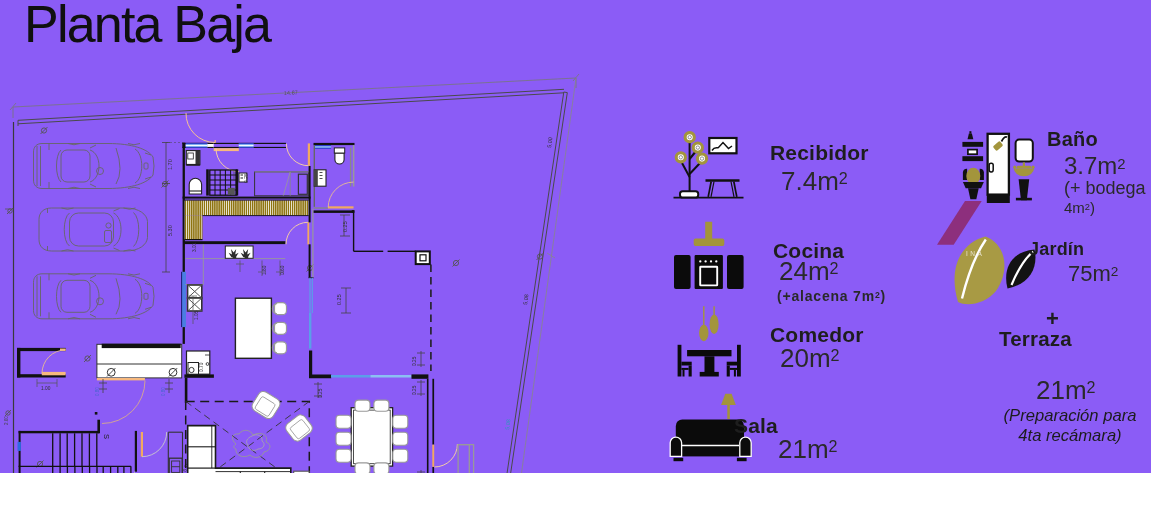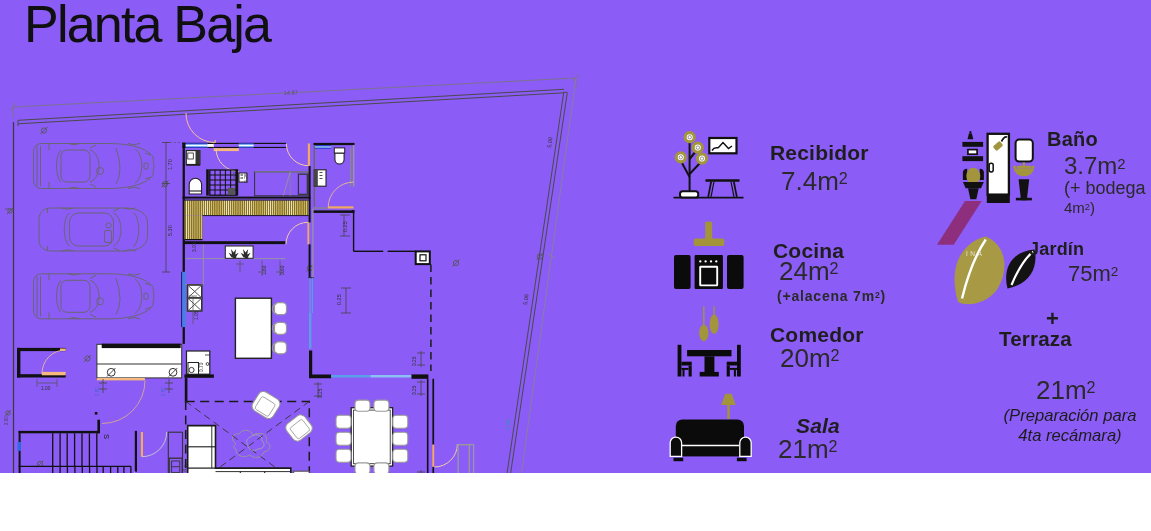--- a/index.html
+++ b/index.html
@@ -779,21 +779,21 @@
   <div class="lbl" style="left:770px;top:141px;">Recibidor</div>
   <div class="val" style="left:781px;top:166px;">7.4m<sup>2</sup></div>
 
   <div class="lbl" style="left:773px;top:239px;">Cocina</div>
   <div class="val" style="left:779px;top:256px;">24m<sup>2</sup></div>
   <div class="sm" style="left:777px;top:288px;font-size:14px;letter-spacing:0.8px;font-weight:bold;">(+alacena 7m<sup>2</sup>)</div>
 
   <div class="lbl" style="left:770px;top:323px;">Comedor</div>
   <div class="val" style="left:780px;top:343px;">20m<sup>2</sup></div>
 
-  <div class="lbl" style="left:796px;top:414px;font-style:italic;">Sala</div>
+  <div class="lbl" style="left:734px;top:414px;">Sala</div>
   <div class="val" style="left:778px;top:434px;">21m<sup>2</sup></div>
 
   <div class="lbl" style="left:1047px;top:128px;font-size:20px;">Baño</div>
   <div class="val" style="left:1064px;top:152px;font-size:24px;text-align:right;">3.7m<sup>2</sup></div>
   <div class="sm" style="left:1064px;top:178px;font-size:18px;">(+ bodega</div>
   <div class="sm" style="left:1064px;top:199px;font-size:15px;">4m<sup>2</sup>)</div>
 
   <div class="lbl" style="left:1029px;top:239px;font-size:18px;">Jardín</div>
   <div class="val" style="left:1068px;top:261px;font-size:22px;">75m<sup>2</sup></div>
   <div class="lbl" style="left:1046px;top:306px;font-size:22px;">+</div>

